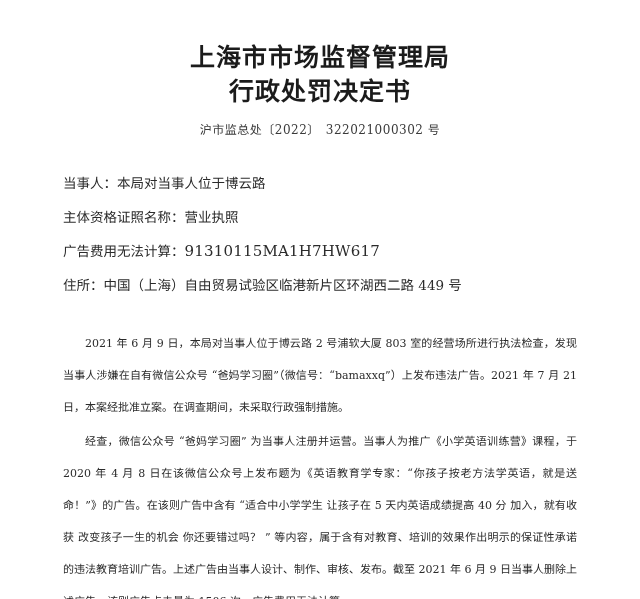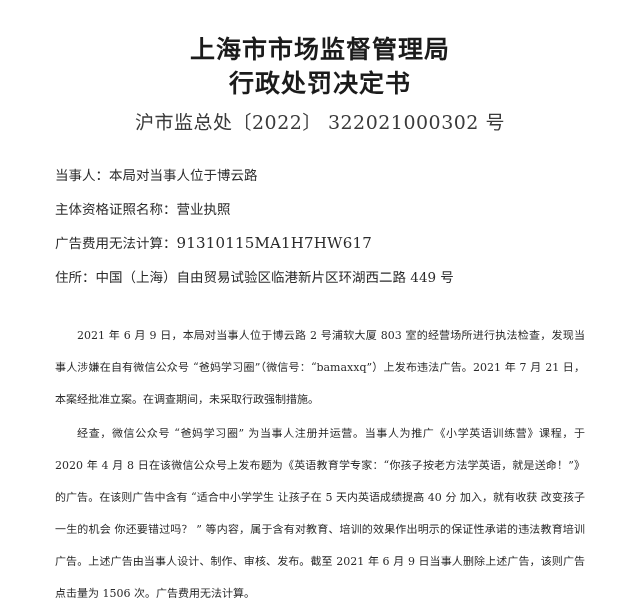--- a/index.html
+++ b/index.html
@@ -13,42 +13,42 @@
     height: 599px;
     overflow: hidden;
     font-family: "DejaVu Serif", "Liberation Serif", serif;
     color: #2b2b2b;
     -webkit-font-smoothing: antialiased;
   }
   .page {
     width: 640px;
     height: 464px;
     box-sizing: border-box;
-    padding: 8px;
+    padding: 16px;
     position: relative;
     background: #ffffff;
   }
 
   
   .doc-header {
     padding-top: 24px;
     text-align: center;
   }
   .doc-title-line {
     font-family: "Liberation Sans", "DejaVu Sans", sans-serif;
     font-weight: bold;
     font-size: 25px;
     line-height: 34px;
     letter-spacing: 1px;
     color: #1b1b1b;
   }
   .doc-number {
     margin-top: 12px;
     font-family: "DejaVu Serif", "Liberation Serif", serif;
-    font-size: 19px;
+    font-size: 12px;
     line-height: 20px;
     color: #3a3a3a;
     letter-spacing: 0.5px;
   }
   .doc-number .num-seq {
     margin-left: 6px;
   }
 
   
   .party-block {

